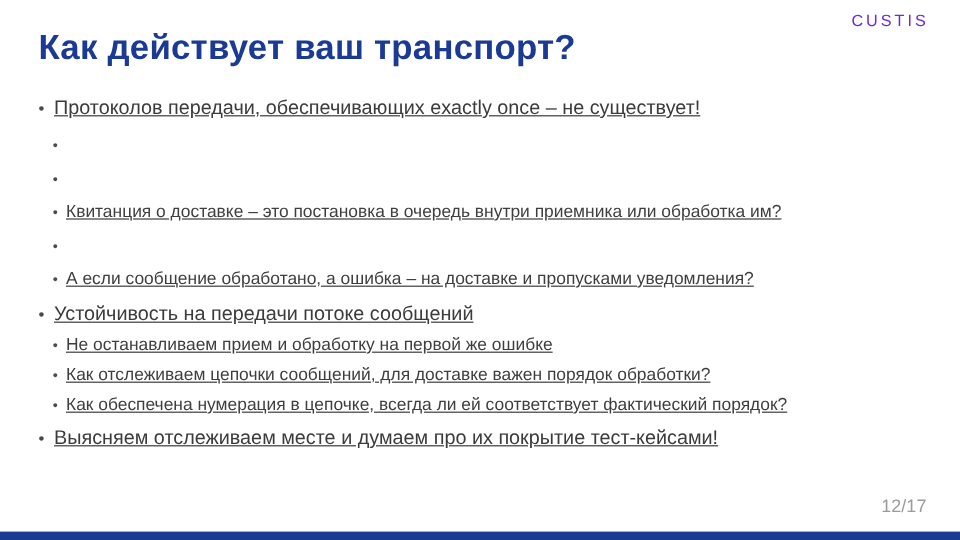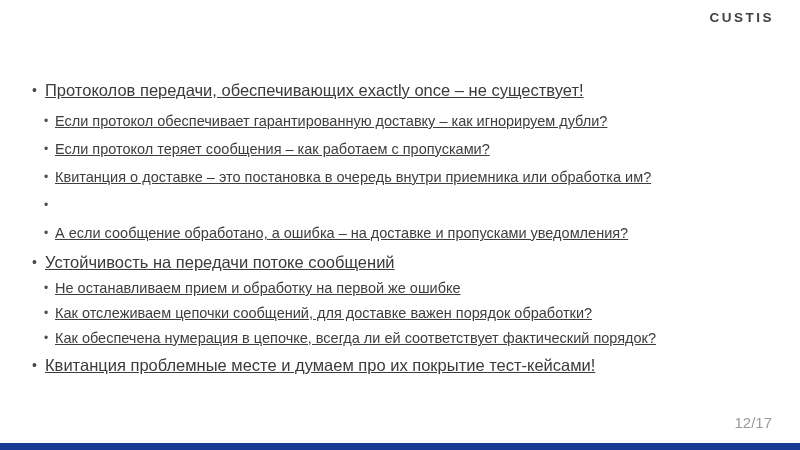--- a/index.html
+++ b/index.html
@@ -12,23 +12,23 @@
     height: 450px;
     background: #ffffff;
     overflow: hidden;
   }
 
   .logo {
     position: absolute;
     top: 10px;
     right: 26px;
     font-size: 13.5px;
-    font-weight: 700;
+    font-weight: 400;
     letter-spacing: 2.5px;
-    color: #404040;
+    color: #6d28d9;
     margin-left: 28px;
   }
 
   .title {
     position: absolute;
     top: 24px;
     left: 32px;
     font-size: 29px;
     font-weight: 700;
     color: #1b3a94;
@@ -91,34 +91,33 @@
     bottom: 0;
     height: 7px;
     background: #1b3a94;
   }
 </style>
 </head>
 <body>
 
 <div class="slide">
   <div class="logo">CUSTIS</div>
+  <h1 class="title">Как действует ваш транспорт?</h1>
 
   <div class="content" id="bullet-list">
       <div class="group g0">
         <div class="row l1">
           <span class="marker m1">•</span>
           <span class="txt">Протоколов передачи, обеспечивающих exactly once – не существует!</span>
         </div>
         <div class="row l2">
           <span class="marker m2">•</span>
-          <span class="txt">Если протокол обеспечивает гарантированную доставку – как игнорируем дубли?</span>
         </div>
         <div class="row l2">
           <span class="marker m2">•</span>
-          <span class="txt">Если протокол теряет сообщения – как работаем с пропусками?</span>
         </div>
         <div class="row l2">
           <span class="marker m2">•</span>
           <span class="txt">Квитанция о доставке – это постановка в очередь внутри приемника или обработка им?</span>
         </div>
         <div class="row l2">
           <span class="marker m2">•</span>
         </div>
         <div class="row l2">
           <span class="marker m2">•</span>
@@ -139,20 +138,20 @@
           <span class="txt">Как отслеживаем цепочки сообщений, для доставке важен порядок обработки?</span>
         </div>
         <div class="row l2">
           <span class="marker m2">•</span>
           <span class="txt">Как обеспечена нумерация в цепочке, всегда ли ей соответствует фактический порядок?</span>
         </div>
       </div>
       <div class="group g2">
         <div class="row l1">
           <span class="marker m1">•</span>
-          <span class="txt">Квитанция проблемные месте и думаем про их покрытие тест-кейсами!</span>
+          <span class="txt">Выясняем отслеживаем месте и думаем про их покрытие тест-кейсами!</span>
         </div>
       </div>
     </div>
 
   <div class="page-number">12/17</div>
   <div class="footer-bar"></div>
 </div>
 
 </body></html>

